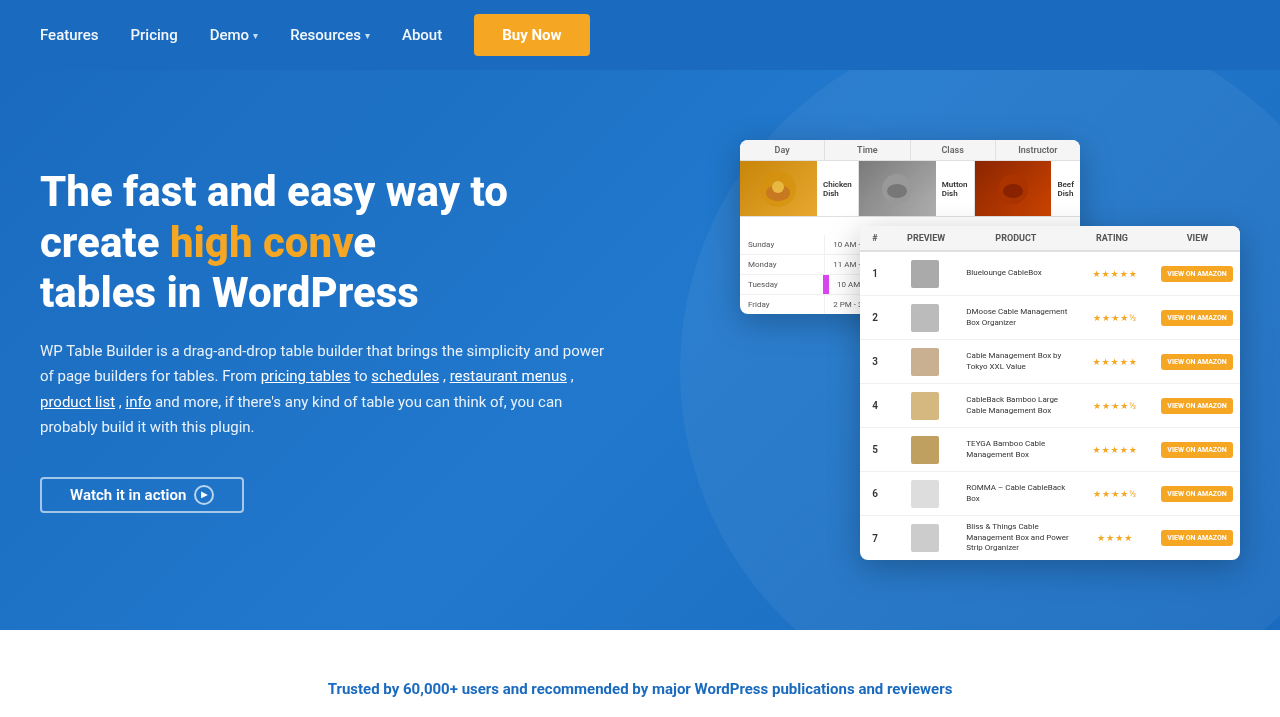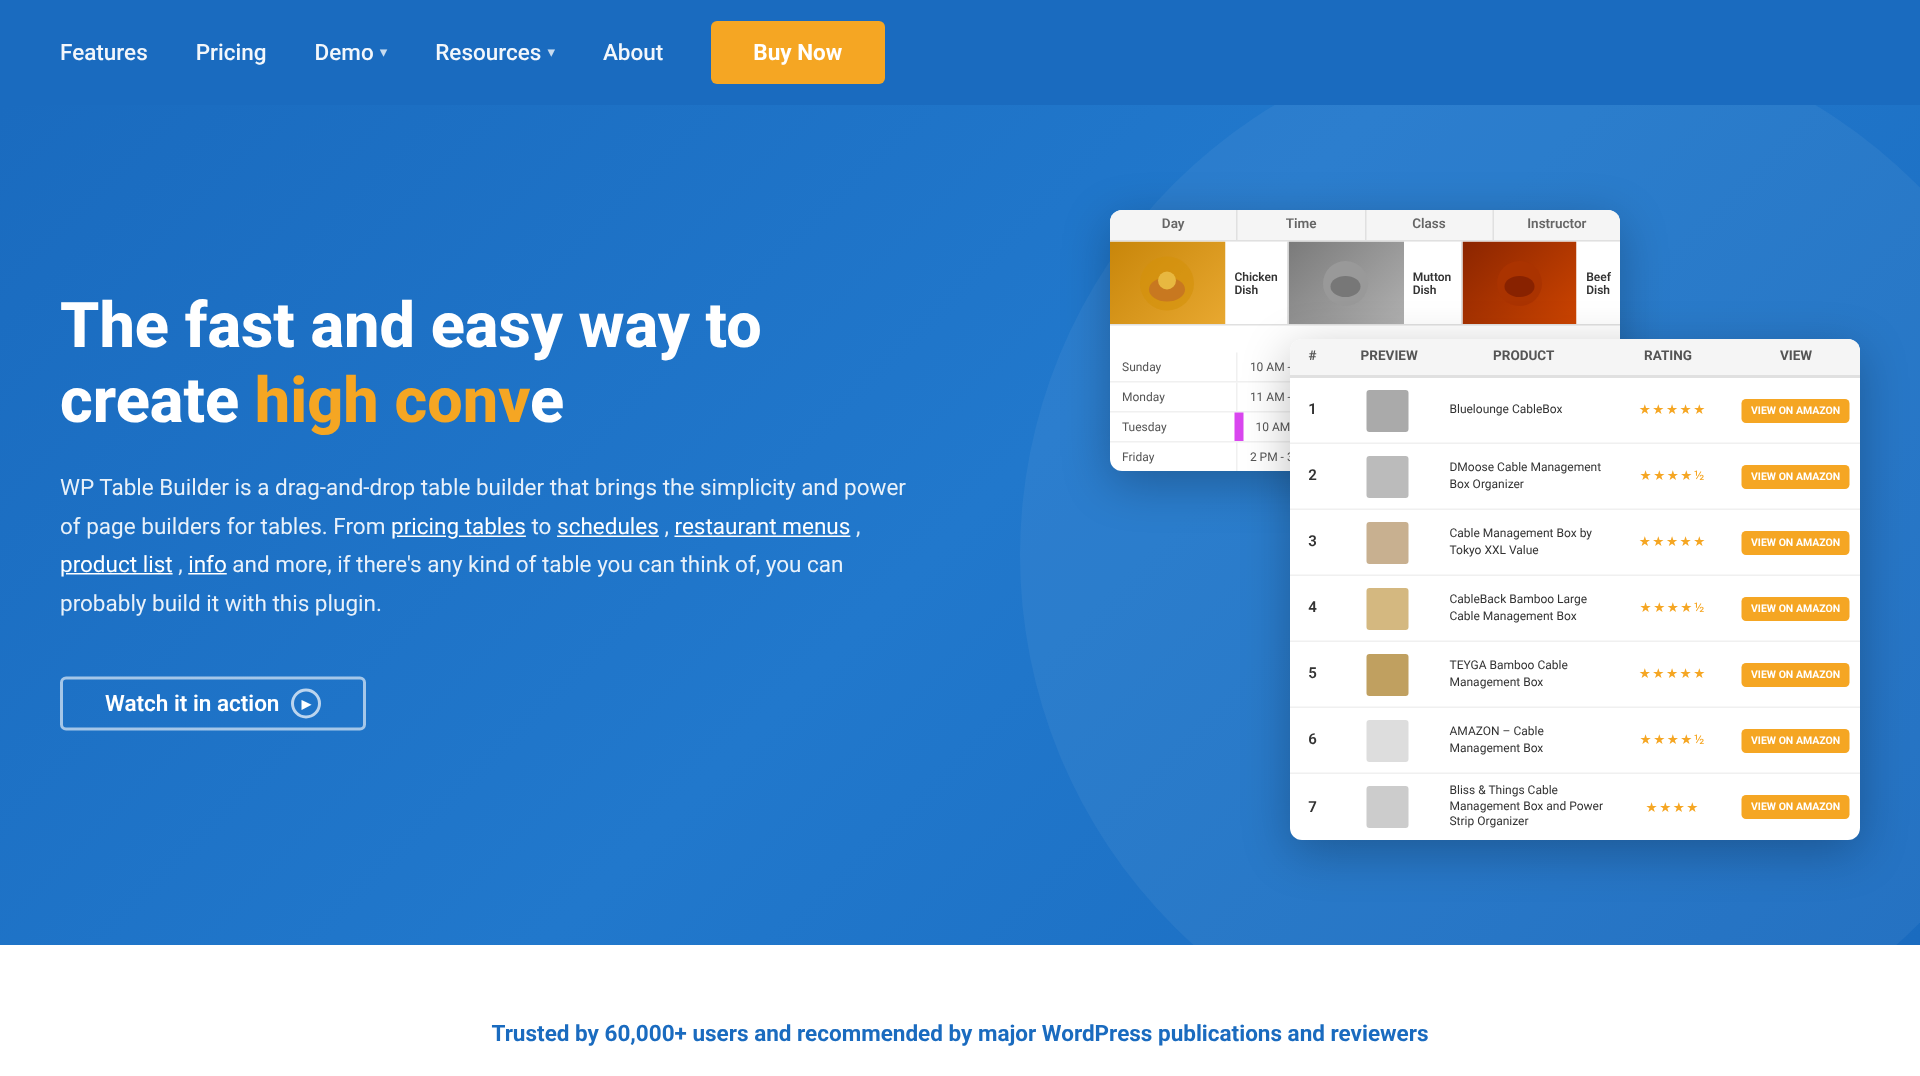--- a/index.html
+++ b/index.html
@@ -340,20 +340,21 @@
     <a class="nav-link" href="#">About</a>
     <a class="btn-buy" href="#">Buy Now</a>
   </div>
 </nav>
 
 <section class="hero">
   <div class="hero-content">
     <h1 class="hero-title">
       <span>The fast and easy way to<br></span>
       <span>create </span><span class="highlight">high conv</span><span>e</span><br>
+      <span>tables in WordPress</span>
     </h1>
     <p class="hero-desc">
       WP Table Builder is a drag-and-drop table builder that brings the simplicity and power of page builders for tables. From <a href="#">pricing tables</a> to <a href="#">schedules</a> , <a href="#">restaurant menus</a> , <a href="#">product list</a> , <a href="#">info</a> and more, if there's any kind of table you can think of, you can probably build it with this plugin.
     </p>
     <div class="hero-buttons">
       <a class="btn-watch" href="#">
         <span>Watch it in action</span>
         <span class="play-circle">▶</span>
       </a>
     </div>
@@ -503,21 +504,21 @@
           <div class="bt-view">
               <div class="amazon-btn">VIEW ON AMAZON</div>
             </div>
         </div>
 
         <div class="bottom-table-row">
           <div class="bt-num">6</div>
           <div class="bt-preview">
               <div class="product-img-box" style="background:#ddd;"></div>
             </div>
-          <div class="bt-product">AMAZON – Cable Management Box</div>
+          <div class="bt-product">ROMMA – Cable CableBack Box</div>
           <div class="bt-rating">
               <span class="stars">★★★★½</span>
             </div>
           <div class="bt-view">
               <div class="amazon-btn">VIEW ON AMAZON</div>
             </div>
         </div>
 
         <div class="bottom-table-row">
           <div class="bt-num">7</div>

